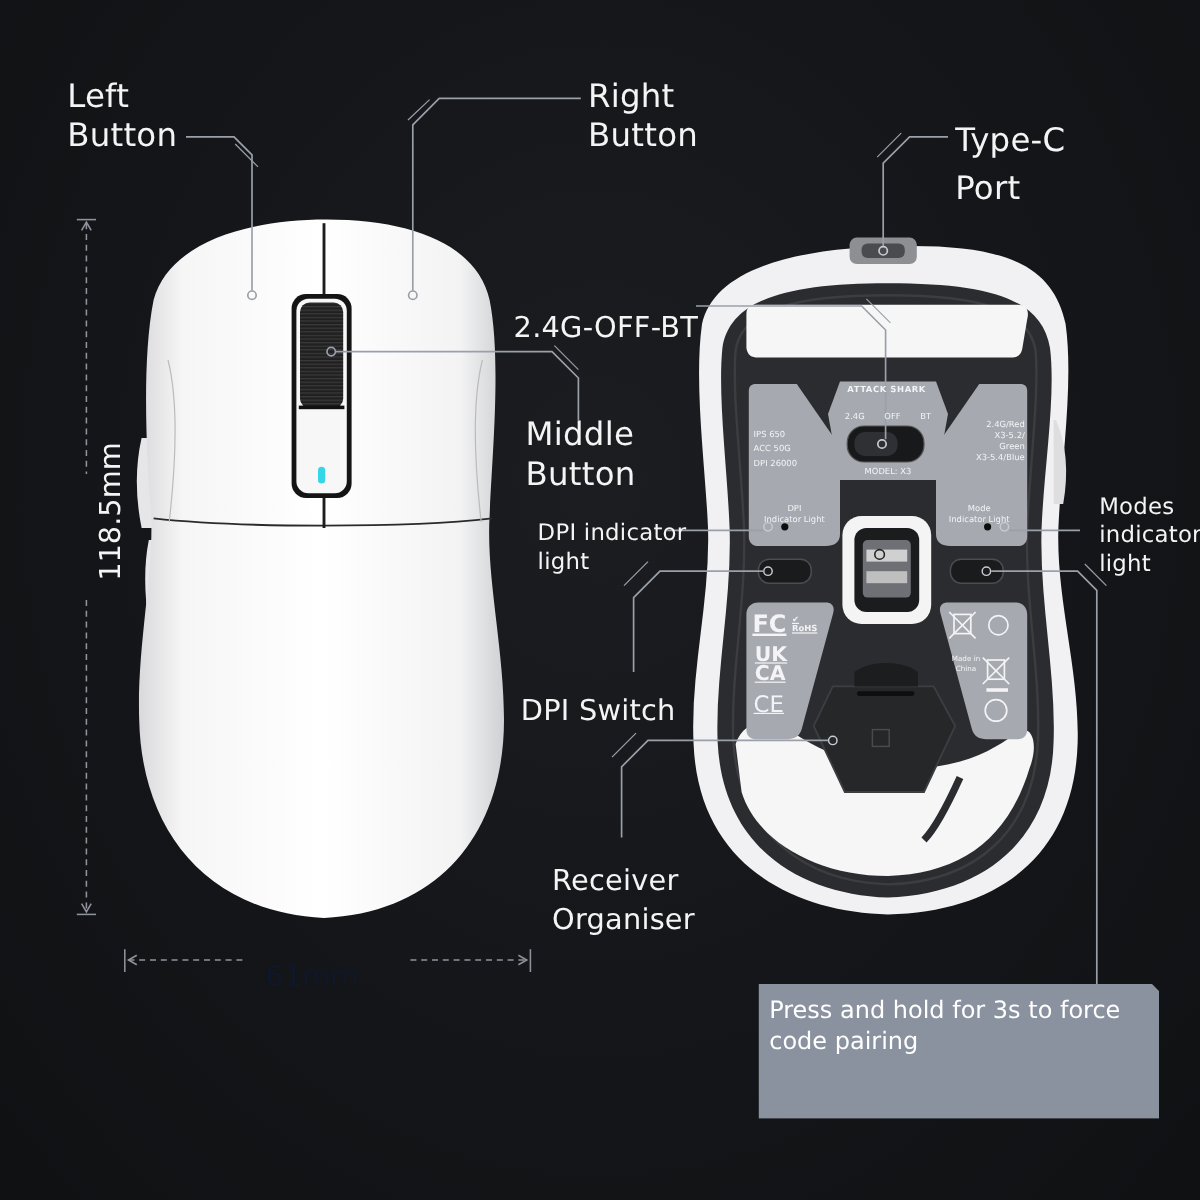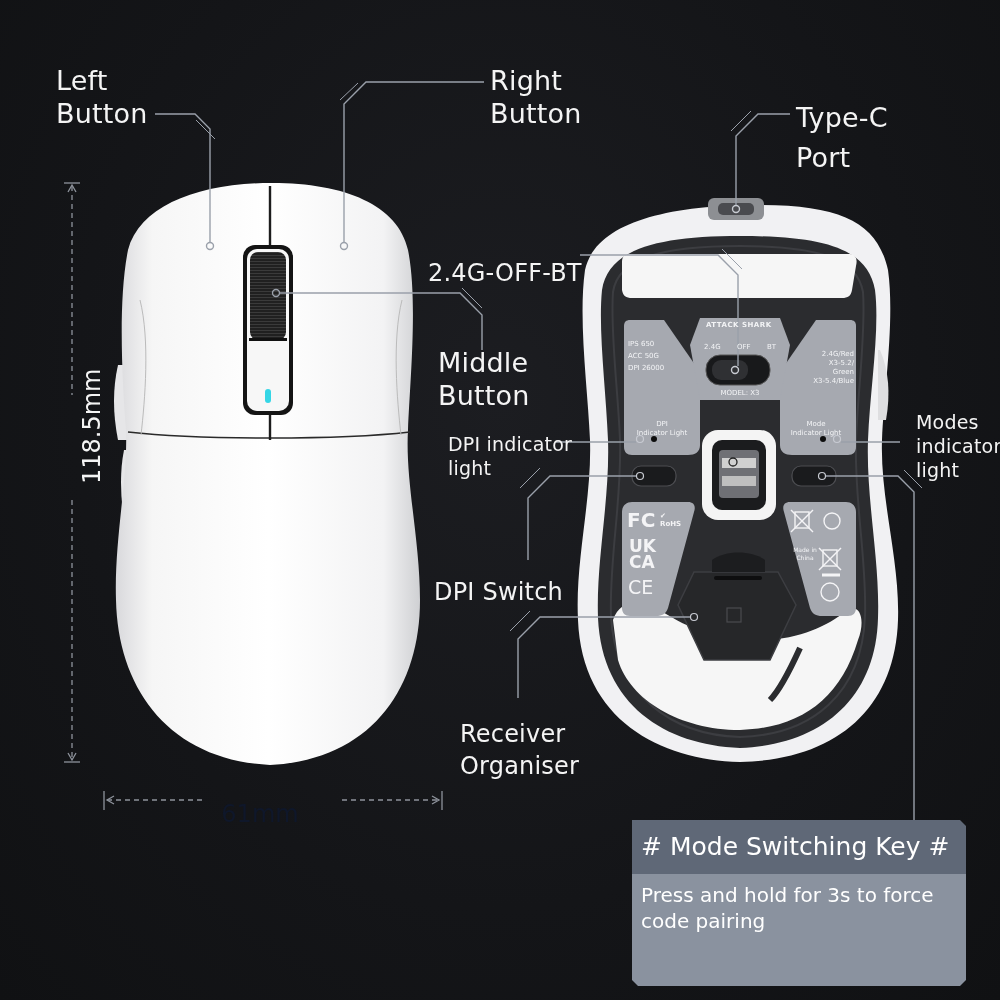--- a/index.html
+++ b/index.html
@@ -11,21 +11,21 @@
   .lbl.md{font-size:24px;line-height:30px;margin-top:18px;}
   svg.layer{position:absolute;left:0;top:0;width:1000px;height:1000px;}
   .dimv{position:absolute;left:52px;top:430px;transform:rotate(-90deg);transform-origin:center;font-size:24px;color:#f4f4f4;width:80px;text-align:center;}
   .dimh{position:absolute;left:210px;top:786px;font-size:24px;color:#0f172a;width:100px;text-align:center;margin-top:14px;}
   .plate-txt{position:absolute;color:#f3f4f6;font-size:7px;line-height:9px;text-align:center;white-space:nowrap;}
   .keybox{position:absolute;left:632px;top:820px;width:334px;height:166px;
     clip-path:polygon(0 0, calc(100% - 6px) 0, 100% 6px, 100% calc(100% - 6px), calc(100% - 6px) 100%, 6px 100%, 0 calc(100% - 6px));}
   .keyhead{height:54px;background:#5f6877;color:#fff;font-size:25px;line-height:54px;padding-left:9px;white-space:nowrap;}
   .keybody{height:112px;background:#8a929f;color:#fff;font-size:20px;line-height:26px;padding:8px 6px 0 9px;box-sizing:border-box;}
   .keybody div{margin-bottom:8px;}
-  .cert{position:absolute;color:#f4f4f6;font-weight:bold;}
+  .cert{position:absolute;color:#f4f4f6;font-weight:bold;text-decoration:underline;}
 </style>
 </head>
 <body>
 
 <svg class="layer" viewBox="0 0 1000 1000">
   <defs>
     <linearGradient id="shell" x1="0" x2="1" y1="0" y2="0">
       <stop offset="0" stop-color="#d9d9dc"></stop>
       <stop offset="0.12" stop-color="#f6f6f6"></stop>
       <stop offset="0.5" stop-color="#ffffff"></stop>
@@ -250,21 +250,21 @@
 <div class="dimh">61mm</div>
 
 <div class="plate-txt" style="left:706px;top:321px;font-size:7px;font-weight:bold;letter-spacing:0.5px;">ATTACK SHARK</div>
 <div class="plate-txt" style="left:704px;top:343px;width:72px;display:flex;justify-content:space-between;">
   <span>2.4G</span>
   <span>OFF</span>
   <span>BT</span>
 </div>
 <div class="plate-txt" style="left:714px;top:389px;width:52px;">MODEL: X3</div>
 
-<div class="plate-txt" style="left:628px;top:338px;text-align:left;line-height:12px;">
+<div class="plate-txt" style="left:628px;top:356px;text-align:left;line-height:12px;">
   <div>IPS 650</div>
   <div>ACC 50G</div>
   <div>DPI 26000</div>
 </div>
 <div class="plate-txt" style="left:632px;top:420px;width:60px;">
   <div>DPI</div>
   <div>Indicator Light</div>
 </div>
 
 <div class="plate-txt" style="left:810px;top:350px;width:44px;text-align:right;line-height:9px;">
@@ -284,17 +284,16 @@
   <div>UK</div>
   <div>CA</div>
 </div>
 <div class="cert" style="left:628px;top:576px;font-size:19px;font-weight:normal;">CE</div>
 <div class="plate-txt" style="left:790px;top:546px;width:30px;font-size:6px;line-height:8px;">
   <div>Made in</div>
   <div>China</div>
 </div>
 
 <div class="keybox">
-  <div class="keyhead"># Mode Switching Key #</div>
   <div class="keybody">
     <div>Press and hold for 3s to force code pairing</div>
   </div>
 </div>
 
 </body></html>

